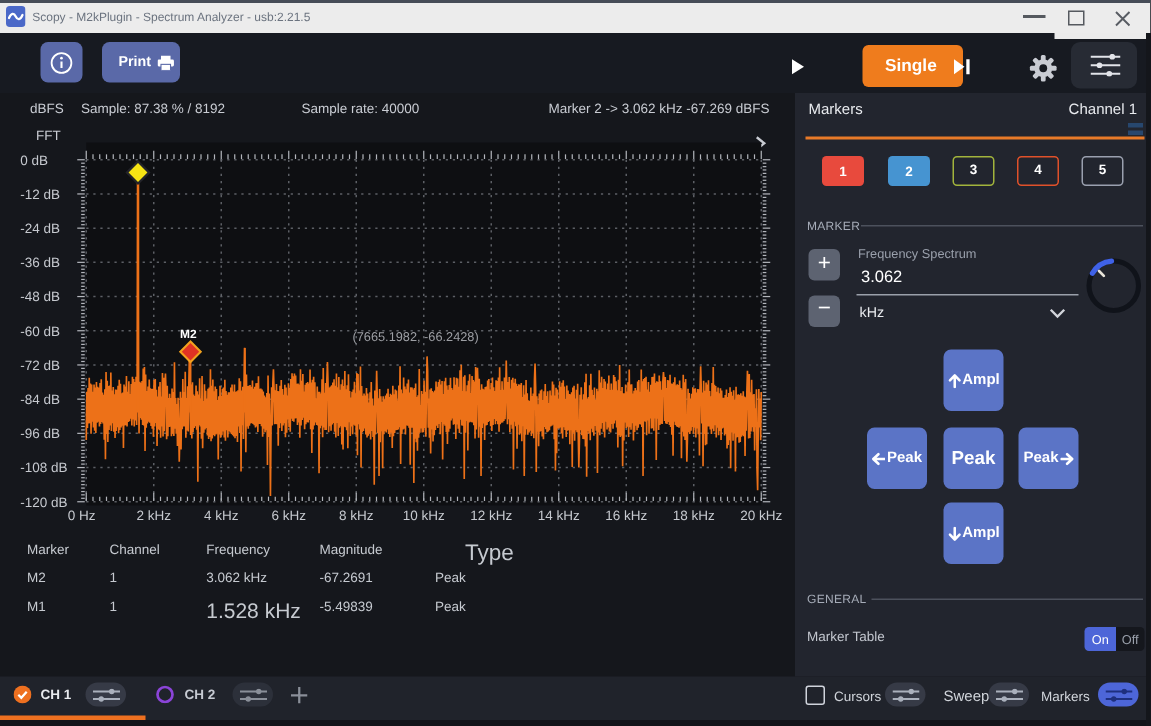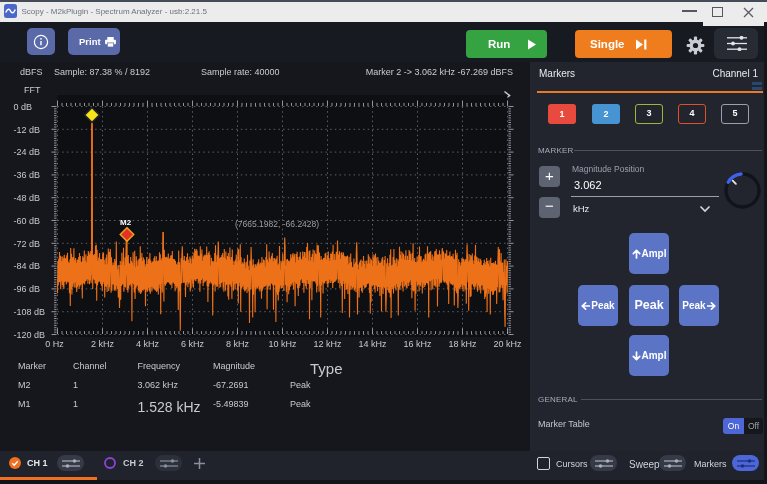--- a/index.html
+++ b/index.html
@@ -34,25 +34,24 @@
  <line x1="8" y1="7" x2="8" y2="11.3" stroke="#fff" stroke-width="1.4"></line>
  <circle cx="8" cy="4.8" r="0.9" fill="#fff"></circle>
 </svg>
 <div class="btn" style="left:68px;top:28px;width:52px;height:27px;background:#5a69a8;font-size:9.5px;font-weight:bold;line-height:27px;text-align:left;padding-left:11px;">Print</div>
 <svg class="abs" style="left:105px;top:36.5px" width="11" height="10" viewBox="0 0 12 11">
  <rect x="0" y="3" width="12" height="5" rx="1" fill="#fff"></rect>
  <rect x="2.5" y="0" width="7" height="3.5" fill="#fff"></rect>
  <rect x="2.5" y="6.5" width="7" height="4.5" fill="#fff" stroke="#5a69a8" stroke-width="0.8"></rect>
 </svg>
 
-<div class="btn" style="left:466px;top:30px;width:81px;height:28px;background:#36a343;border-radius:4px;font-size:11.5px;font-weight:bold;line-height:28px;padding-left:22px;">Run</div>
 <svg class="abs" style="left:527px;top:39px" width="10" height="11">
       <path d="M1 0.5 L9 5.5 L1 10.5 Z" fill="#fff"></path>
     </svg>
-<div class="btn" style="left:575px;top:30px;width:97px;height:28px;background:#ef7c1d;border-radius:4px;font-size:11.5px;font-weight:bold;line-height:28px;padding-left:15px;">Single</div>
+<div class="btn" style="left:575px;top:30px;width:67px;height:28px;background:#ef7c1d;border-radius:4px;font-size:11.5px;font-weight:bold;line-height:28px;padding-left:15px;">Single</div>
 <svg class="abs" style="left:636px;top:39px" width="12" height="11">
       <path d="M0 0.5 L7 5.5 L0 10.5 Z" fill="#fff"></path>
       <rect x="8.2" y="0.5" width="2.2" height="10" fill="#fff"></rect>
     </svg>
 <svg class="abs" style="left:686px;top:36px" width="19" height="19" viewBox="0 0 19 19">
  <g fill="#c9ccd3">
   <circle cx="9.5" cy="9.5" r="6"></circle>
   <g id="teeth">
    <rect x="7.9" y="0.6" width="3.2" height="4" rx="1"></rect>
    <rect x="7.9" y="14.4" width="3.2" height="4" rx="1"></rect>
@@ -581,21 +580,21 @@
 <div class="btn" style="left:592px;top:104px;width:28px;height:20px;background:#4694d1;border-radius:3px;font-size:9px;font-weight:bold;line-height:20px;text-align:center;">2</div>
 <div class="btn" style="left:635px;top:104px;width:28px;height:20px;border:1.4px solid #a2b43c;border-radius:3px;font-size:9px;font-weight:bold;line-height:17px;text-align:center;">3</div>
 <div class="btn" style="left:678px;top:104px;width:28px;height:20px;border:1.4px solid #e0512a;border-radius:3px;font-size:9px;font-weight:bold;line-height:17px;text-align:center;">4</div>
 <div class="btn" style="left:721px;top:104px;width:28px;height:20px;border:1.4px solid #9aa0af;border-radius:3px;font-size:9px;font-weight:bold;line-height:17px;text-align:center;">5</div>
 
 <div class="abs" style="left:538px;top:146px;font-size:8px;letter-spacing:0.2px;color:#a6acb8;">MARKER</div>
 <div class="abs" style="left:574px;top:150px;width:188px;height:1px;background:#4c515c;"></div>
 
 <div class="btn" style="left:539px;top:166px;width:21px;height:21px;background:#5d6371;border-radius:4px;font-size:15px;line-height:19px;text-align:center;">+</div>
 <div class="btn" style="left:539px;top:197px;width:21px;height:21px;background:#5d6371;border-radius:4px;font-size:15px;line-height:18px;text-align:center;">−</div>
-<div class="abs" style="left:572px;top:164px;font-size:8.5px;color:#9aa0ac;">Magnitude Position</div>
+<div class="abs" style="left:572px;top:164px;font-size:8.5px;color:#9aa0ac;">Frequency Spectrum</div>
 <div class="abs" style="left:574px;top:179px;font-size:11px;color:#fff;">3.062</div>
 <div class="abs" style="left:571px;top:196px;width:148px;height:1px;background:#9aa0aa;"></div>
 <div class="abs" style="left:573px;top:203px;font-size:9.5px;color:#e9ebef;">kHz</div>
 <svg class="abs" style="left:699px;top:205px" width="12" height="8">
       <path d="M1.5 1.5 L6 6 L10.5 1.5" stroke="#d2d5db" stroke-width="1.6" fill="none"></path>
     </svg>
 <svg class="abs" style="left:719px;top:167px" width="47" height="47" viewBox="0 0 47 47">
  <circle cx="23.5" cy="23.5" r="16.5" fill="none" stroke="#10131a" stroke-width="3.4"></circle>
  <path d="M22.06 7.06 A 16.5 16.5 0 0 0 9.21 15.25" fill="none" stroke="#3f62e8" stroke-width="3.4" stroke-linecap="round"></path>
  <line x1="16.9" y1="16.9" x2="13.7" y2="13.7" stroke="#e8e4da" stroke-width="1.8" stroke-linecap="round"></line>

